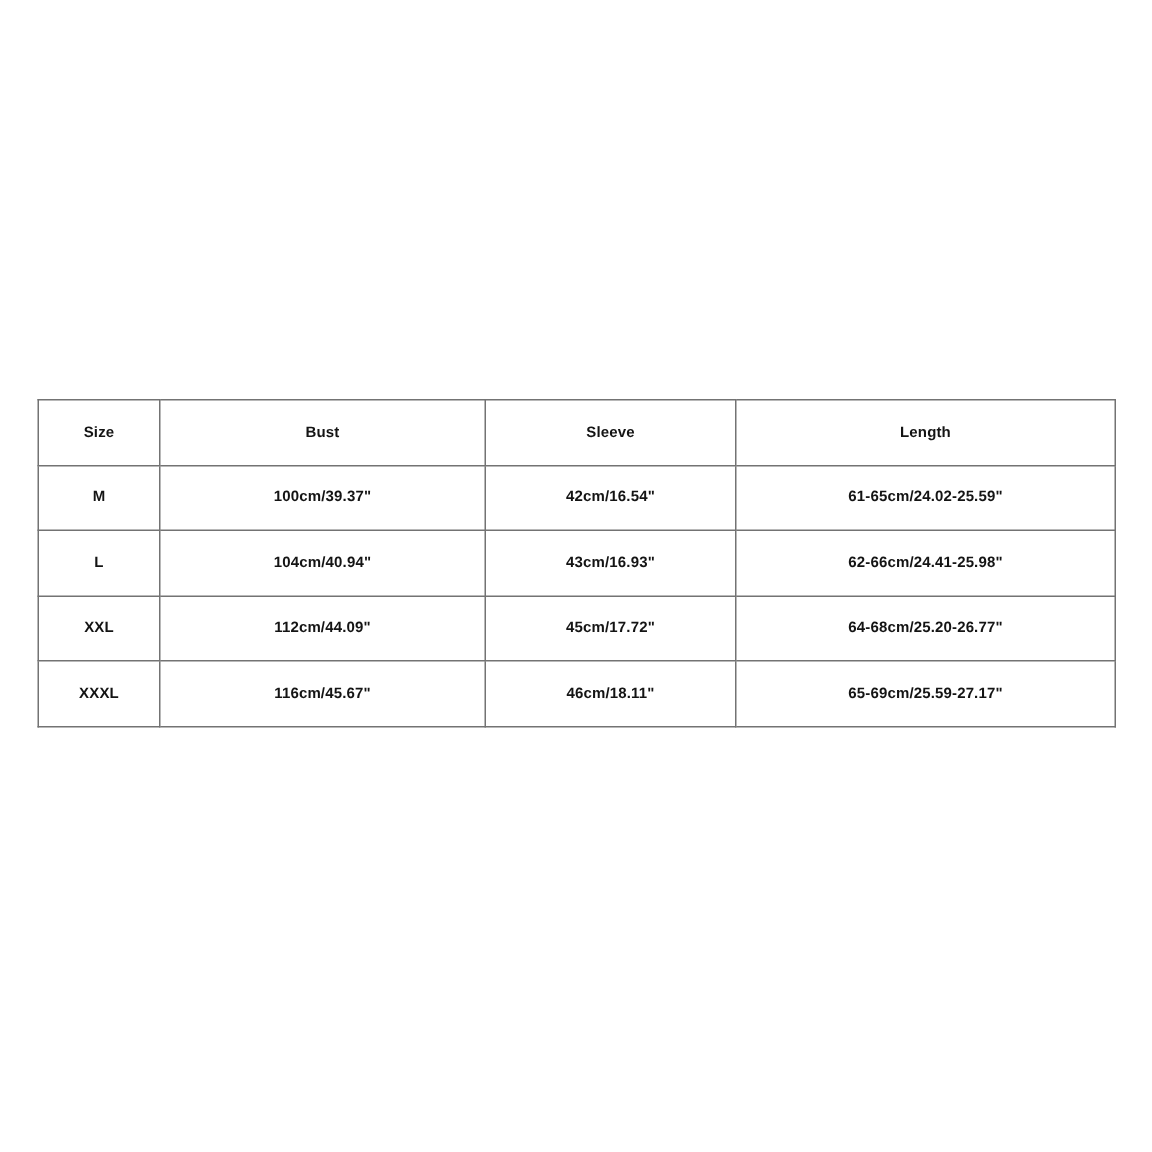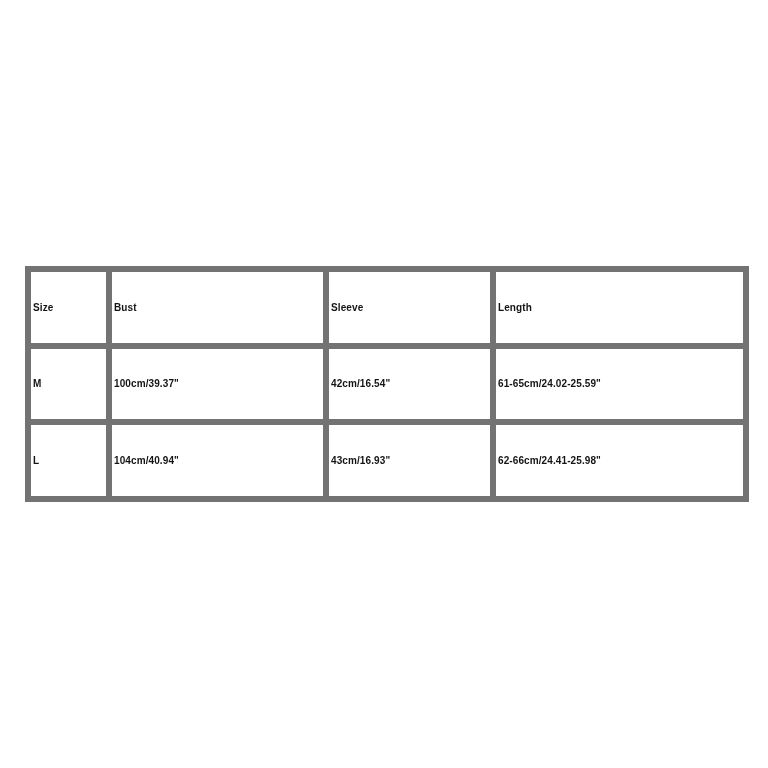--- a/index.html
+++ b/index.html
@@ -26,28 +26,28 @@
     top: 266px;
     width: 718px;
   }
   table.size-chart {
     border-collapse: collapse;
     width: 100%;
     table-layout: fixed;
   }
   table.size-chart th,
   table.size-chart td {
-    border: 6px solid #737373;
-    text-align: left;
+    border: 1px solid #737373;
+    text-align: center;
     vertical-align: middle;
     font-size: 10px;
     font-weight: bold;
     color: #141414;
     height: 38.5px;
-    padding: 16px 2px;
+    padding: 2px 2px;
     letter-spacing: 0.1px;
   }
   table.size-chart th {
     font-size: 10px;
     font-weight: bold;
   }
   col.c-size { width: 81px; }
   col.c-bust { width: 217px; }
   col.c-sleeve { width: 167px; }
   col.c-length { width: 253px; }
@@ -78,16 +78,28 @@
           <td>100cm/39.37"</td>
           <td>42cm/16.54"</td>
           <td>61-65cm/24.02-25.59"</td>
         </tr>
         <tr>
           <td>L</td>
           <td>104cm/40.94"</td>
           <td>43cm/16.93"</td>
           <td>62-66cm/24.41-25.98"</td>
         </tr>
+        <tr>
+          <td>XXL</td>
+          <td>112cm/44.09"</td>
+          <td>45cm/17.72"</td>
+          <td>64-68cm/25.20-26.77"</td>
+        </tr>
+        <tr>
+          <td>XXXL</td>
+          <td>116cm/45.67"</td>
+          <td>46cm/18.11"</td>
+          <td>65-69cm/25.59-27.17"</td>
+        </tr>
       </tbody>
     </table>
   </div>
 </div>
 
 </body></html>

